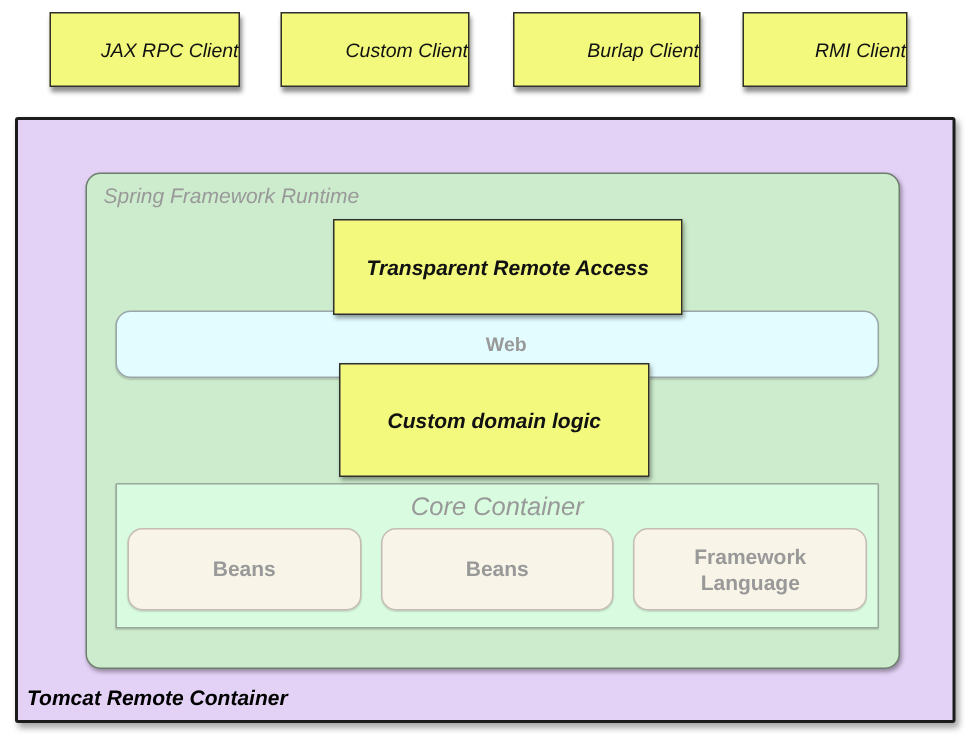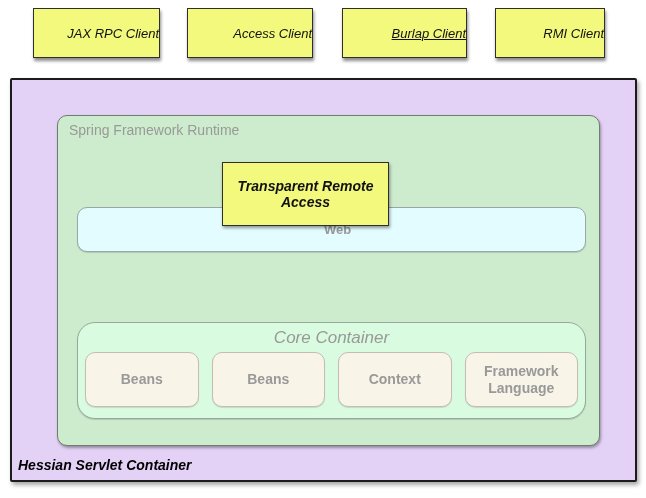--- a/index.html
+++ b/index.html
@@ -28,21 +28,21 @@
     align-items: center;
     justify-content: flex-end;
     font-style: italic;
     font-size: 13px;
     color: #111;
     box-sizing: border-box;
     text-align: center;
   }
   #client-0 { left: 33px;  width: 127px; }
   #client-1 { left: 187px; width: 126px; }
-  #client-2 { left: 342px; width: 125px; text-decoration: underline; }
+  #client-2 { left: 342px; width: 125px; }
   #client-3 { left: 495px; width: 110px; }
 
   
   .tomcat {
     position: absolute;
     left: 10px;
     top: 78px;
     width: 627px;
     height: 404px;
     background: var(--tomcat-fill);
@@ -71,20 +71,21 @@
     background: var(--runtime-fill);
     border: 1px solid var(--runtime-border);
     border-radius: 10px;
     box-shadow: 1px 2px 3px rgba(0,0,0,0.35);
     box-sizing: border-box;
   }
   .runtime-label {
     position: absolute;
     left: 11px;
     top: 6px;
+    font-style: italic;
     font-size: 14px;
     color: var(--muted-text);
   }
 
   
   .yellow-box {
     position: absolute;
     background: var(--client-fill);
     border: 1.5px solid var(--client-border);
     box-shadow: 1px 2px 3px rgba(0,0,0,0.4);
@@ -92,21 +93,21 @@
     align-items: center;
     justify-content: center;
     font-weight: bold;
     font-style: italic;
     font-size: 14px;
     color: #111;
     box-sizing: border-box;
     z-index: 2;
     text-align: center;
   }
-  #remote-access-box { left: 164px; top: 30px;  width: 167px; height: 64px; margin-top: 16px; }
+  #remote-access-box { left: 164px; top: 30px;  width: 233px; height: 64px; }
   #domain-logic-box  { left: 168px; top: 126px; width: 207px; height: 76px; }
 
   
   .web-bar {
     position: absolute;
     left: 19px;
     top: 91px;
     width: 509px;
     height: 45px;
     background: var(--web-fill);
@@ -126,21 +127,21 @@
 
   
   .core-container {
     position: absolute;
     left: 19px;
     top: 206px;
     width: 509px;
     height: 97px;
     background: var(--core-fill);
     border: 1px solid #98a89c;
-    border-radius: 18px;
+    border-radius: 1px;
     box-sizing: border-box;
     z-index: 1;
     box-shadow: 0 1px 1px rgba(0,0,0,0.15);
   }
   .core-label {
     margin-top: 5px;
     text-align: center;
     font-style: italic;
     font-size: 17px;
     color: var(--muted-text);
@@ -174,21 +175,21 @@
 </style>
 </head>
 <body>
 
 <div id="canvas">
 
   <div id="client-0" class="client-box">
     <span>JAX RPC Client</span>
   </div>
   <div id="client-1" class="client-box">
-    <span>Access Client</span>
+    <span>Custom Client</span>
   </div>
   <div id="client-2" class="client-box">
     <span>Burlap Client</span>
   </div>
   <div id="client-3" class="client-box">
     <span>RMI Client</span>
   </div>
 
   <div class="tomcat">
 
@@ -196,37 +197,37 @@
       <div class="runtime-label">Spring Framework Runtime</div>
 
       <div id="remote-access-box" class="yellow-box">
         <span>Transparent Remote Access</span>
       </div>
 
       <div class="web-bar">
         <span>Web</span>
       </div>
 
+      <div id="domain-logic-box" class="yellow-box">
+        <span>Custom domain logic</span>
+      </div>
 
       <div class="core-container">
         <div class="core-label">Core Container</div>
         <div class="modules-row">
           <div class="module-box">
             <span>Beans</span>
           </div>
           <div class="module-box">
             <span>Beans</span>
           </div>
           <div class="module-box">
-            <span>Context</span>
-          </div>
-          <div class="module-box">
             <span>Framework Language</span>
           </div>
         </div>
       </div>
 
     </div>
 
-    <div class="tomcat-label">Hessian Servlet Container</div>
+    <div class="tomcat-label">Tomcat Remote Container</div>
   </div>
 
 </div>
 
 </body></html>

